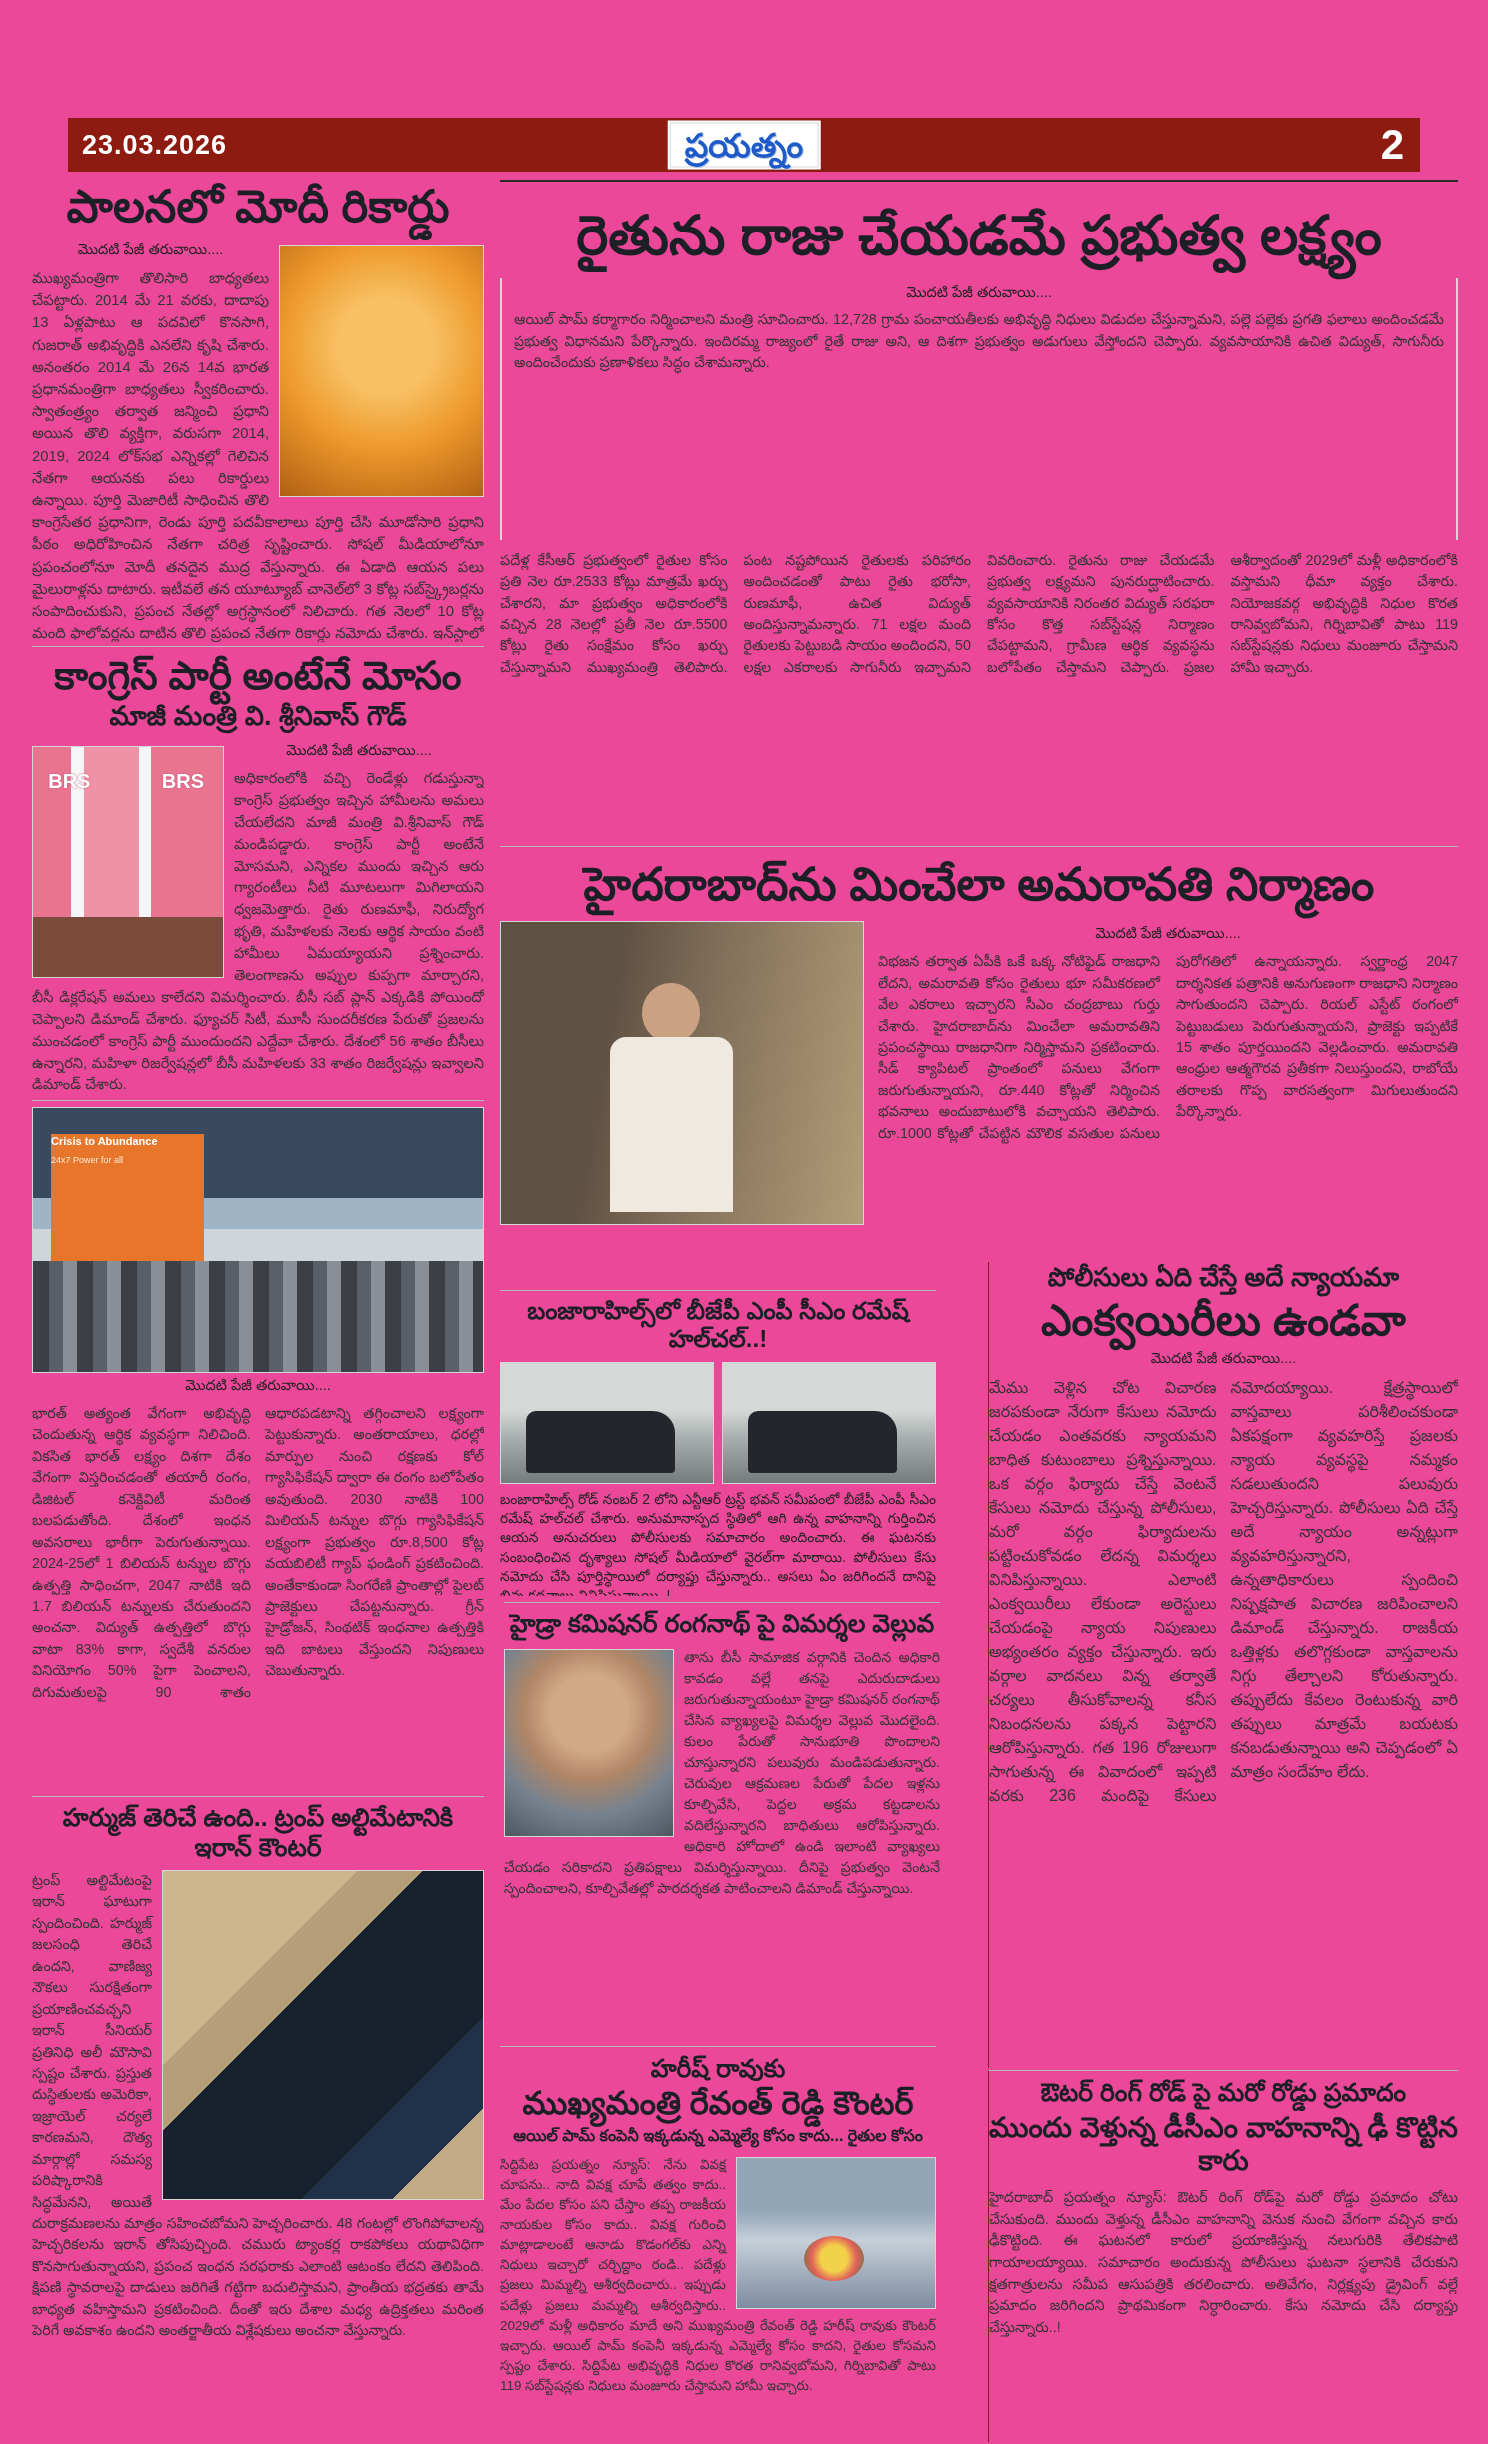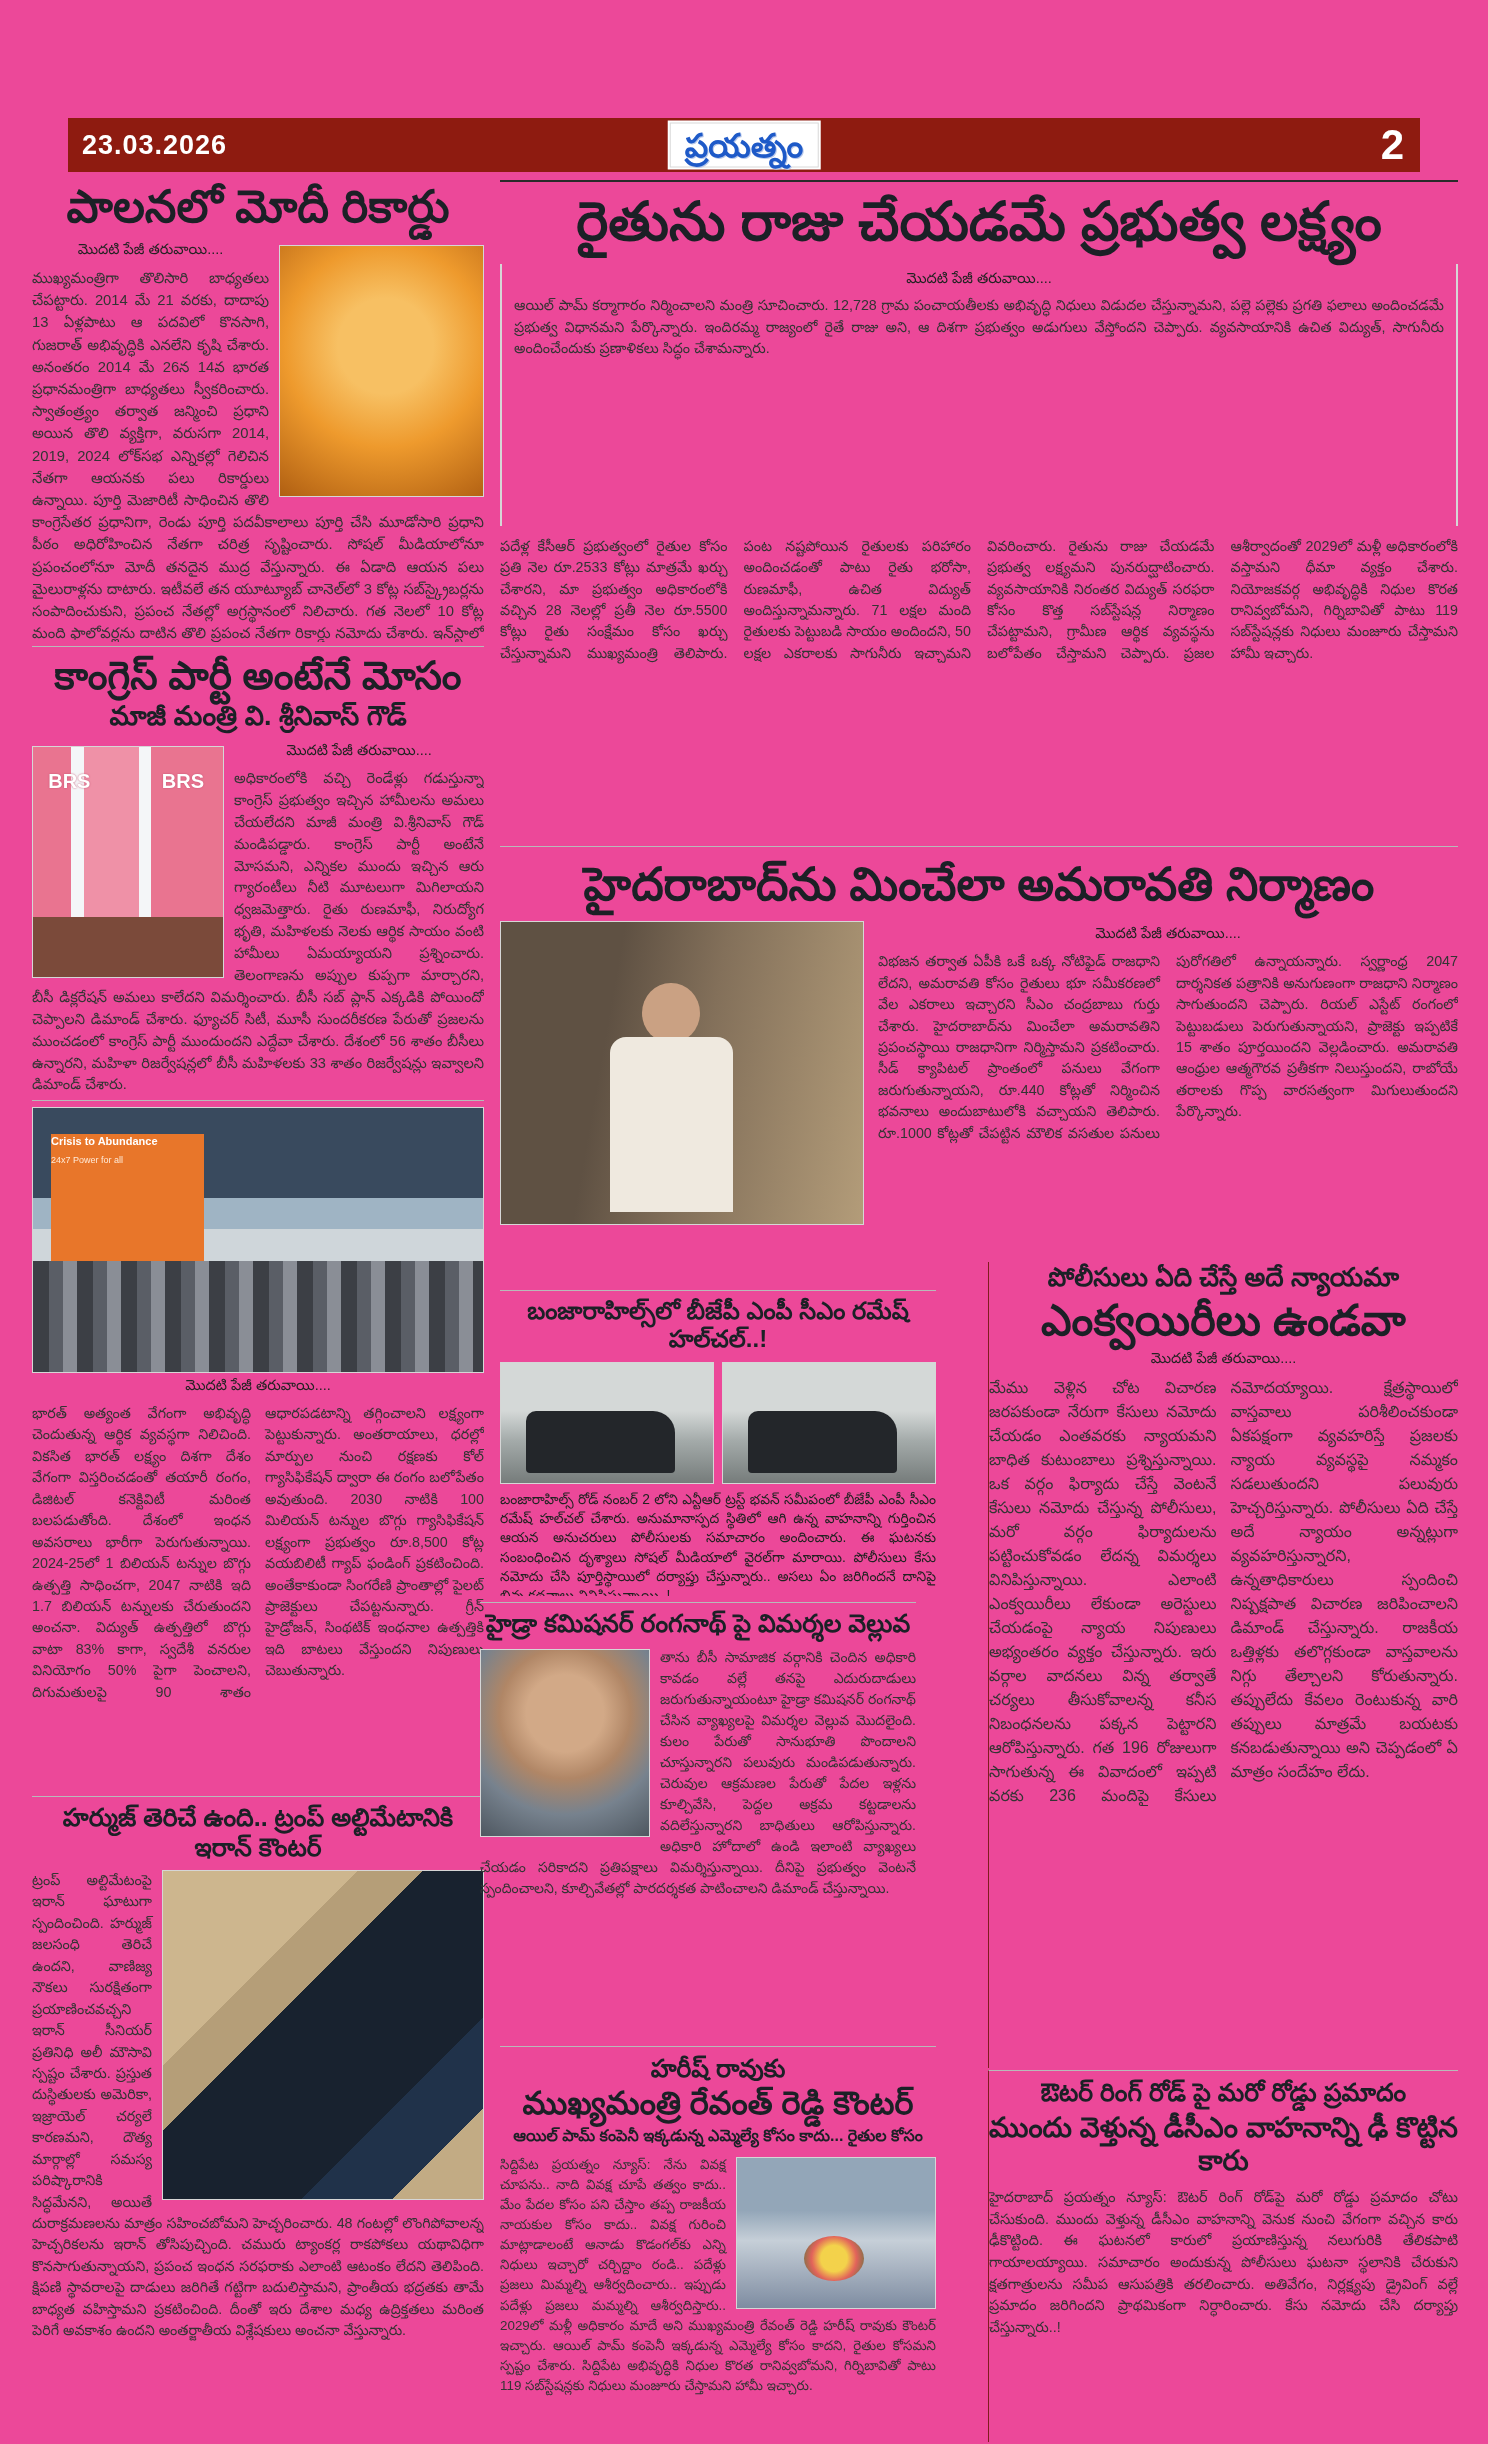--- a/index.html
+++ b/index.html
@@ -77,40 +77,40 @@
   .a-coal{left:32px;top:1100px;width:452px;height:694px;}
   .a-coal .h{font-size:32px;margin-bottom:8px;}
   .a-coal .ph{width:452px;height:266px;}
   .a-coal .body{font-size:14.3px;column-count:2;column-gap:14px;}
 
   .a-harmuz{left:32px;top:1796px;width:452px;height:644px;}
   .a-harmuz .h{font-size:25px;margin-bottom:8px;}
   .a-harmuz .ph{float:right;width:322px;height:330px;margin:0 0 8px 10px;}
   .a-harmuz .body{font-size:14.3px;}
 
-  .a-farmer{left:500px;top:180px;width:958px;height:652px;border-top:2px solid #2a2a2a;padding-top:8px;}
+  .a-farmer{left:500px;top:180px;width:958px;height:652px;border-top:2px solid #2a2a2a;padding-top:22px;}
   .a-farmer .h{font-size:54px;margin-bottom:10px;}
   .a-farmer .media{display:flex;gap:12px;height:262px;}
   .a-farmer .lead{flex:1;font-size:14.3px;line-height:1.5;text-align:justify;overflow:hidden;}
   .a-farmer .body{margin-top:10px;font-size:14.3px;column-count:4;column-gap:16px;height:290px;}
 
   .a-amaravati{left:500px;top:846px;width:958px;height:416px;}
   .a-amaravati .h{font-size:46px;margin:4px 0 10px;}
   .a-amaravati .media{display:flex;gap:14px;}
   .a-amaravati .ph{width:364px;height:304px;flex:none;}
   .a-amaravati .side{flex:1;overflow:hidden;height:320px;}
   .a-amaravati .body{font-size:14.3px;column-count:2;column-gap:16px;}
 
   .a-banjara{left:500px;top:1290px;width:436px;height:306px;}
   .a-banjara .h{font-size:24px;margin-bottom:8px;}
   .a-banjara .photos{display:flex;gap:8px;margin-bottom:6px;}
   .a-banjara .ph{width:50%;height:122px;}
   .a-banjara .body{font-size:13.8px;}
 
-  .a-rang{left:480px;top:1602px;width:436px;height:438px;}
+  .a-rang{left:504px;top:1602px;width:436px;height:438px;}
   .a-rang .h{font-size:25px;margin-bottom:8px;}
   .a-rang .ph{float:left;width:170px;height:188px;margin:2px 10px 4px 0;}
   .a-rang .body{font-size:14px;}
 
   .a-harish{left:500px;top:2046px;width:436px;height:398px;}
   .a-harish .kicker{font-size:25px;}
   .a-harish .h{font-size:32px;margin:2px 0 4px;}
   .a-harish .sub{font-size:16px;margin-bottom:6px;}
   .a-harish .ph{float:right;width:200px;height:152px;margin:2px 0 6px 10px;}
   .a-harish .body{font-size:13.4px;}

